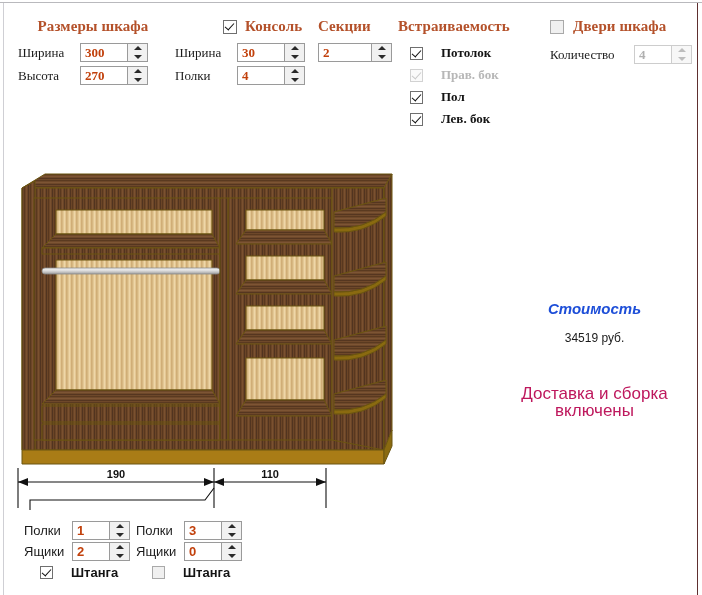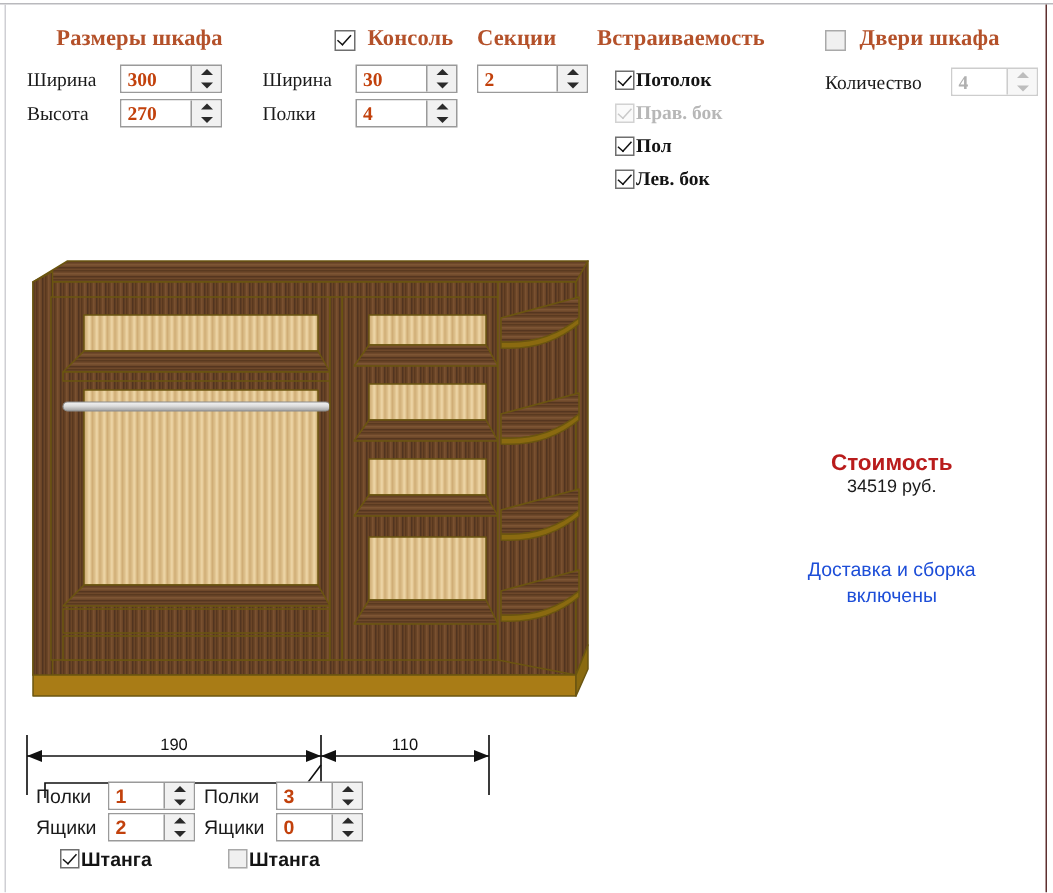--- a/index.html
+++ b/index.html
@@ -107,21 +107,21 @@
   .spin.disabled { border-color: #cdcdcd; }
   .spin.disabled .val { color: #b0b0b0; }
   .spin.disabled .btns { border-left-color: #cdcdcd; background: #f7f7f7; }
   .spin.disabled .btns .up::after { border-bottom-color: #bdbdbd; }
   .spin.disabled .btns .dn::after { border-top-color: #bdbdbd; }
 
   
   .cbx {
     display: inline-flex;
     align-items: center;
-    gap: 1px;
+    gap: 18px;
     white-space: nowrap;
   }
   .cbx .box {
     width: 13px; height: 13px;
     border: 1px solid #6f6f6f;
     background: #fff;
     position: relative;
     box-sizing: border-box;
     flex: 0 0 auto;
   }
@@ -182,50 +182,52 @@
 
   
   #scene {
     position: absolute;
     left: 12px; top: 168px;
     width: 400px; height: 310px;
   }
   #scene svg { display: block; }
 
   
-  #dims-strip { position: absolute; left: 0px; top: 482px; width: 360px; height: 50px; }
+  #dims-strip { position: absolute; left: 0px; top: 460px; width: 360px; height: 50px; font-weight: bold; }
 
   
   .sect-panel { position: absolute; }
   .sect-panel .row { height: 21px; }
   .sect-panel .row .fld-label { width: 48px; font-size: 13px; }
   .sect-panel .cbx { margin-left: 16px; margin-top: 3px; }
   #sect-1 { left: 24px; top: 520px; }
   #sect-2 { left: 136px; top: 520px; }
 
   
   #price-panel {
     position: absolute;
     left: 502px; top: 300px;
     width: 185px;
     text-align: center;
   }
   #price-title {
-    color: #b91c1c;
+    color: #1d4ed8;
     font-size: 15px;
     font-weight: bold;
+    margin-bottom: 14px;
+    font-style: italic;
   }
   #price-amount {
     font-size: 12px;
     color: #1b1b1b;
     margin-bottom: 40px;
   }
   #price-note {
-    font-size: 13px;
-    color: #1d4ed8;
+    font-size: 17px;
+    color: #be185d;
     line-height: 17px;
   }
 </style>
 </head>
 <body>
 
 <div id="page-top-rule"></div>
 <div id="page-left-rule"></div>
 <div id="page-right-rule"></div>
 

